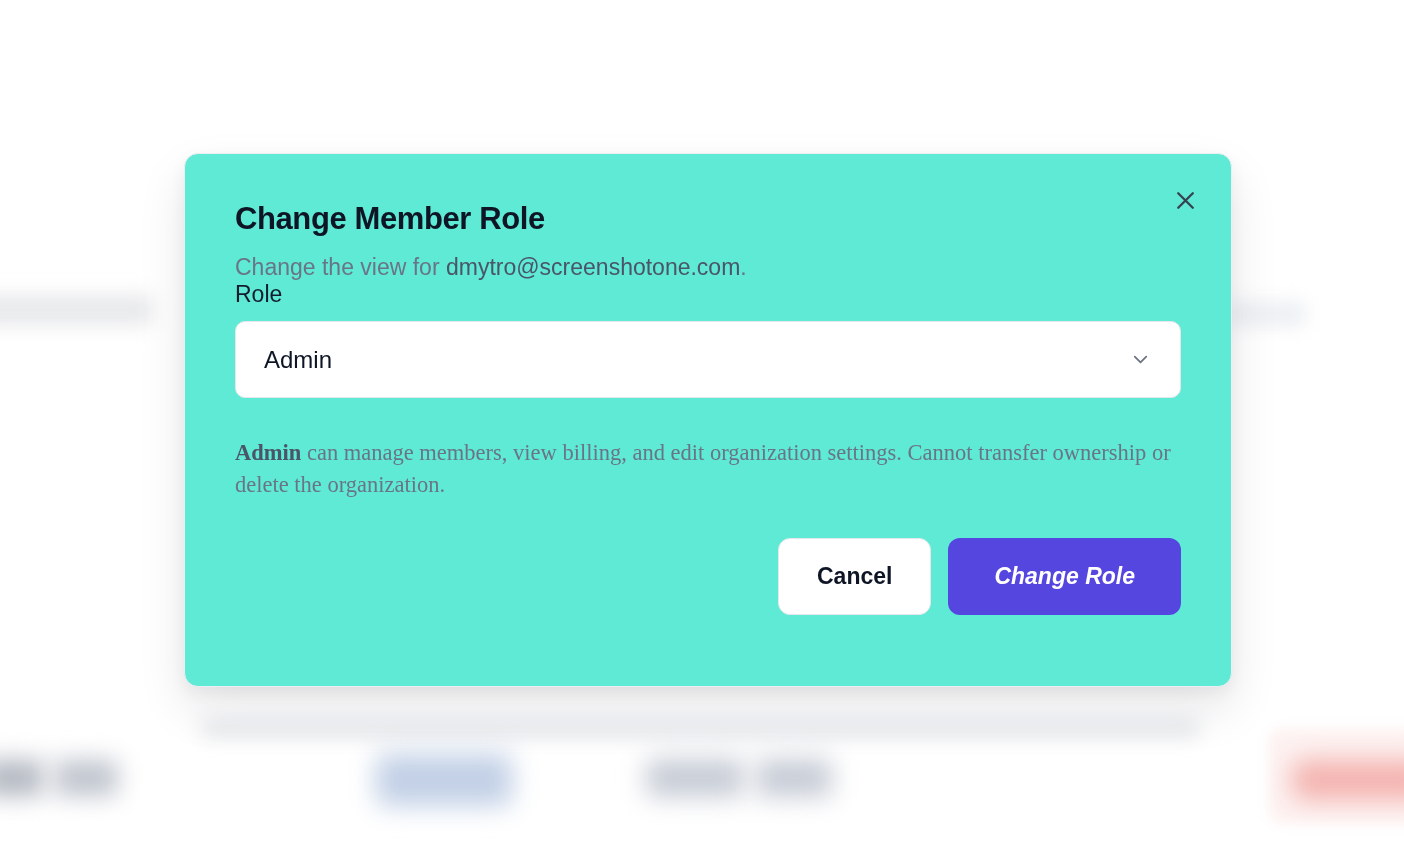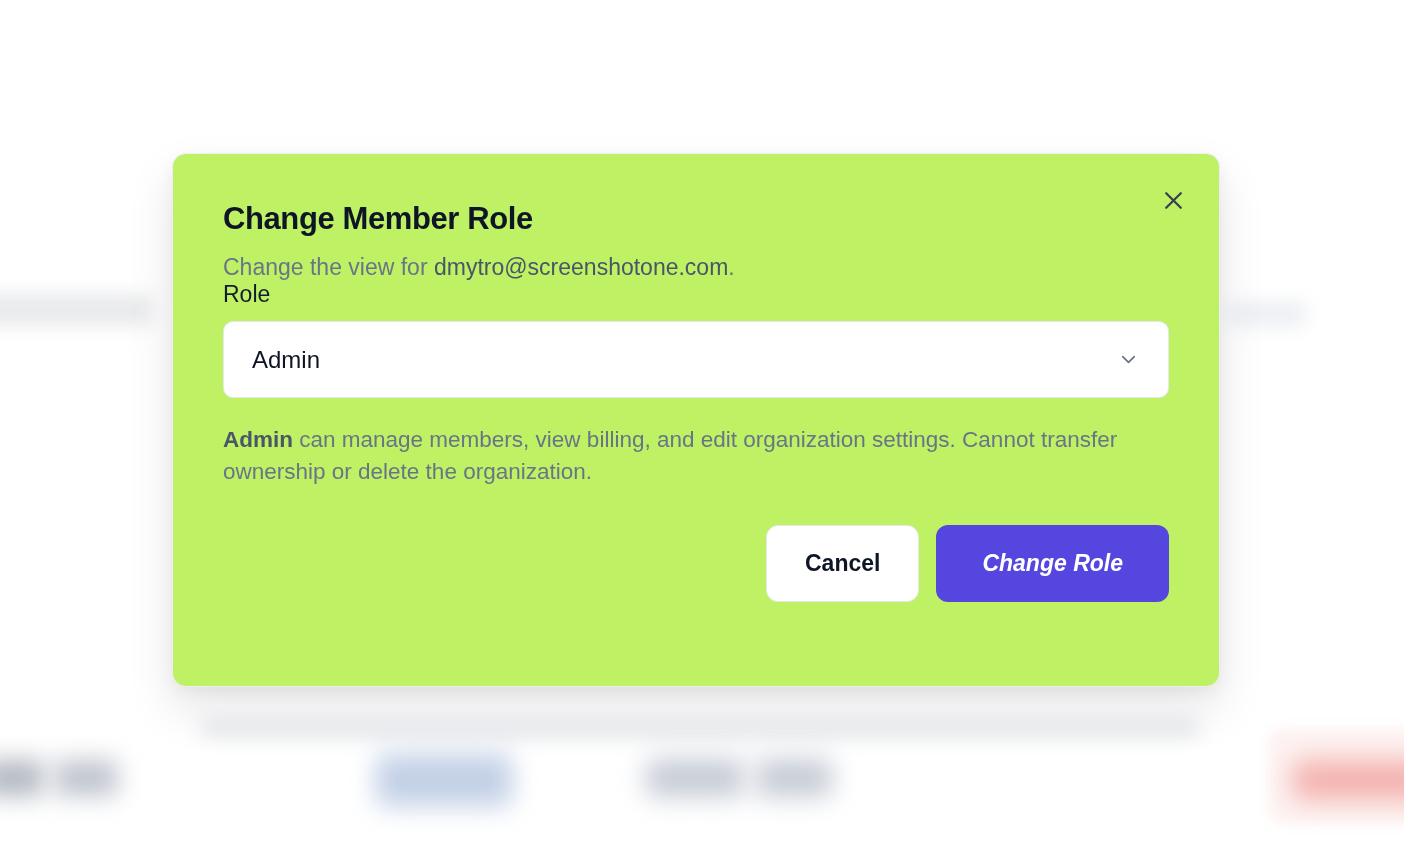--- a/index.html
+++ b/index.html
@@ -27,23 +27,23 @@
   .blob-danger-box { left: 1268px; top: 728px; width: 170px; height: 96px; background: #fdf3f2; border-radius: 14px; filter: blur(6px); }
   .blob-danger-bar { left: 1292px; top: 760px; width: 140px; height: 40px; background: #f3b2ae; border-radius: 10px; filter: blur(13px); }
   .modal-ground-shadow {
     position: absolute; left: 200px; top: 722px; width: 1000px; height: 14px;
     background: #c7ccd4; filter: blur(10px); opacity: .55; border-radius: 10px;
   }
 
   
   .modal {
     position: absolute;
-    left: 172px; top: 153px;
+    left: 184px; top: 153px;
     width: 1048px; height: 534px;
-    background: #bef264;
+    background: #5eead4;
     border: 1px solid #eceef1;
     border-radius: 14px;
     box-shadow: 0 22px 48px rgba(15, 23, 42, 0.10), 0 6px 16px rgba(15, 23, 42, 0.05);
     padding: 46px 50px 50px 50px;
   }
 
   .close-btn {
     position: absolute; top: 26px; right: 26px;
     width: 40px; height: 40px;
     display: flex; align-items: center; justify-content: center;
@@ -86,24 +86,25 @@
     align-items: center;
     justify-content: space-between;
     padding: 0 28px;
     font-size: 24px;
     color: #0e1525;
     cursor: pointer;
   }
   .role-select .chevron { display: flex; align-items: center; }
 
   .helper-text {
-    margin-top: 26px;
+    margin-top: 39px;
     font-size: 22.5px;
     line-height: 32px;
     color: #697586;
+    font-family: Liberation Serif, serif;
   }
   .helper-text .bold { font-weight: 700; color: #4a5568; }
 
   .btn-row {
     display: flex;
     justify-content: flex-end;
     gap: 17px;
     margin-top: 37px;
   }
   .btn {

